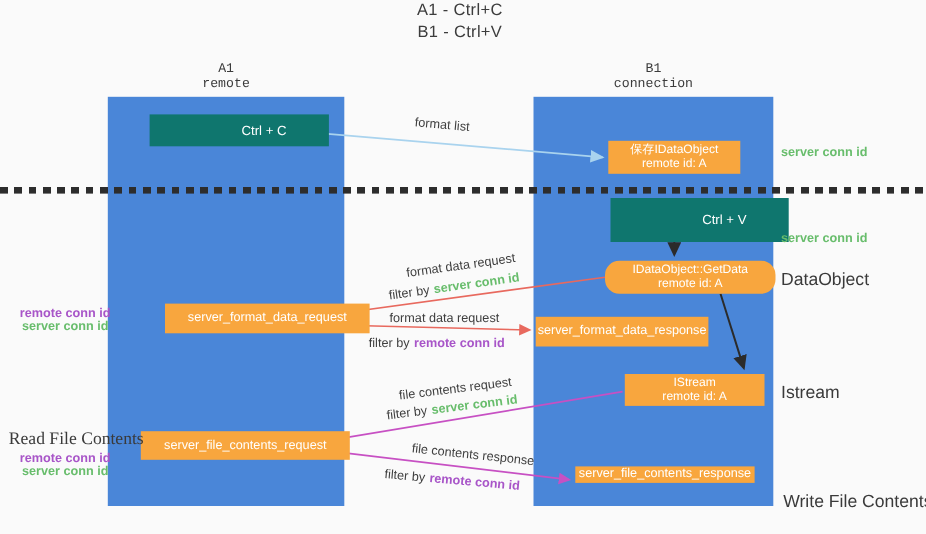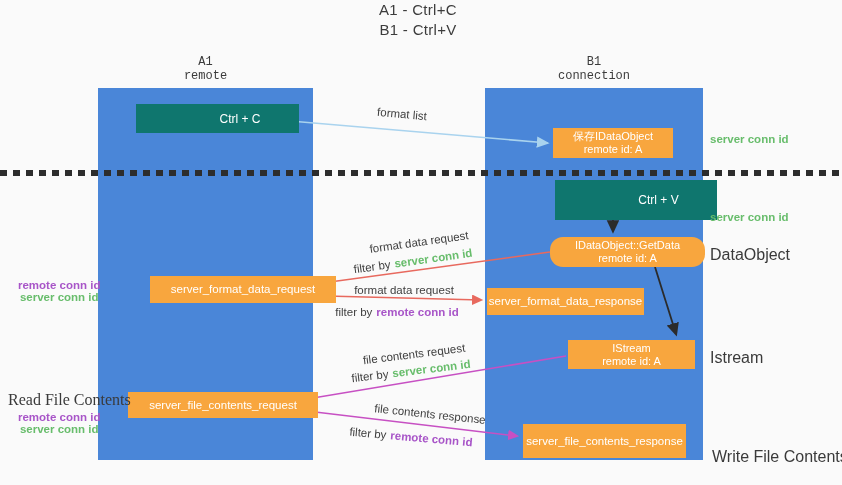--- a/index.html
+++ b/index.html
@@ -118,21 +118,21 @@
 
   <div class="abs node node-orange" style="left:568px;top:340px;width:127px;height:29px;">
     <span>IStream</span>
     <span>remote id: A</span>
   </div>
 
   <div class="abs node node-orange single" style="left:128px;top:392px;width:190px;height:26px;">
     <span>server_file_contents_request</span>
   </div>
 
-  <div class="abs node node-orange single" style="left:523px;top:424px;width:163px;height:34px;">
+  <div class="abs node node-orange single" style="left:523px;top:424px;width:163px;height:15px;">
     <span>server_file_contents_response</span>
   </div>
 
   <div class="abs edge-label" style="left:402px;top:114px;transform:translate(-50%,-50%) rotate(5deg);">format list</div>
 
   <div class="abs edge-label" style="left:419px;top:242px;transform:translate(-50%,-50%) rotate(-8deg);">format data request</div>
   <div class="abs edge-label" style="left:413px;top:261px;transform:translate(-50%,-50%) rotate(-8deg);">
     <span class="filter-word">filter by</span><span class="lbl-green">server conn id</span>
   </div>
 

